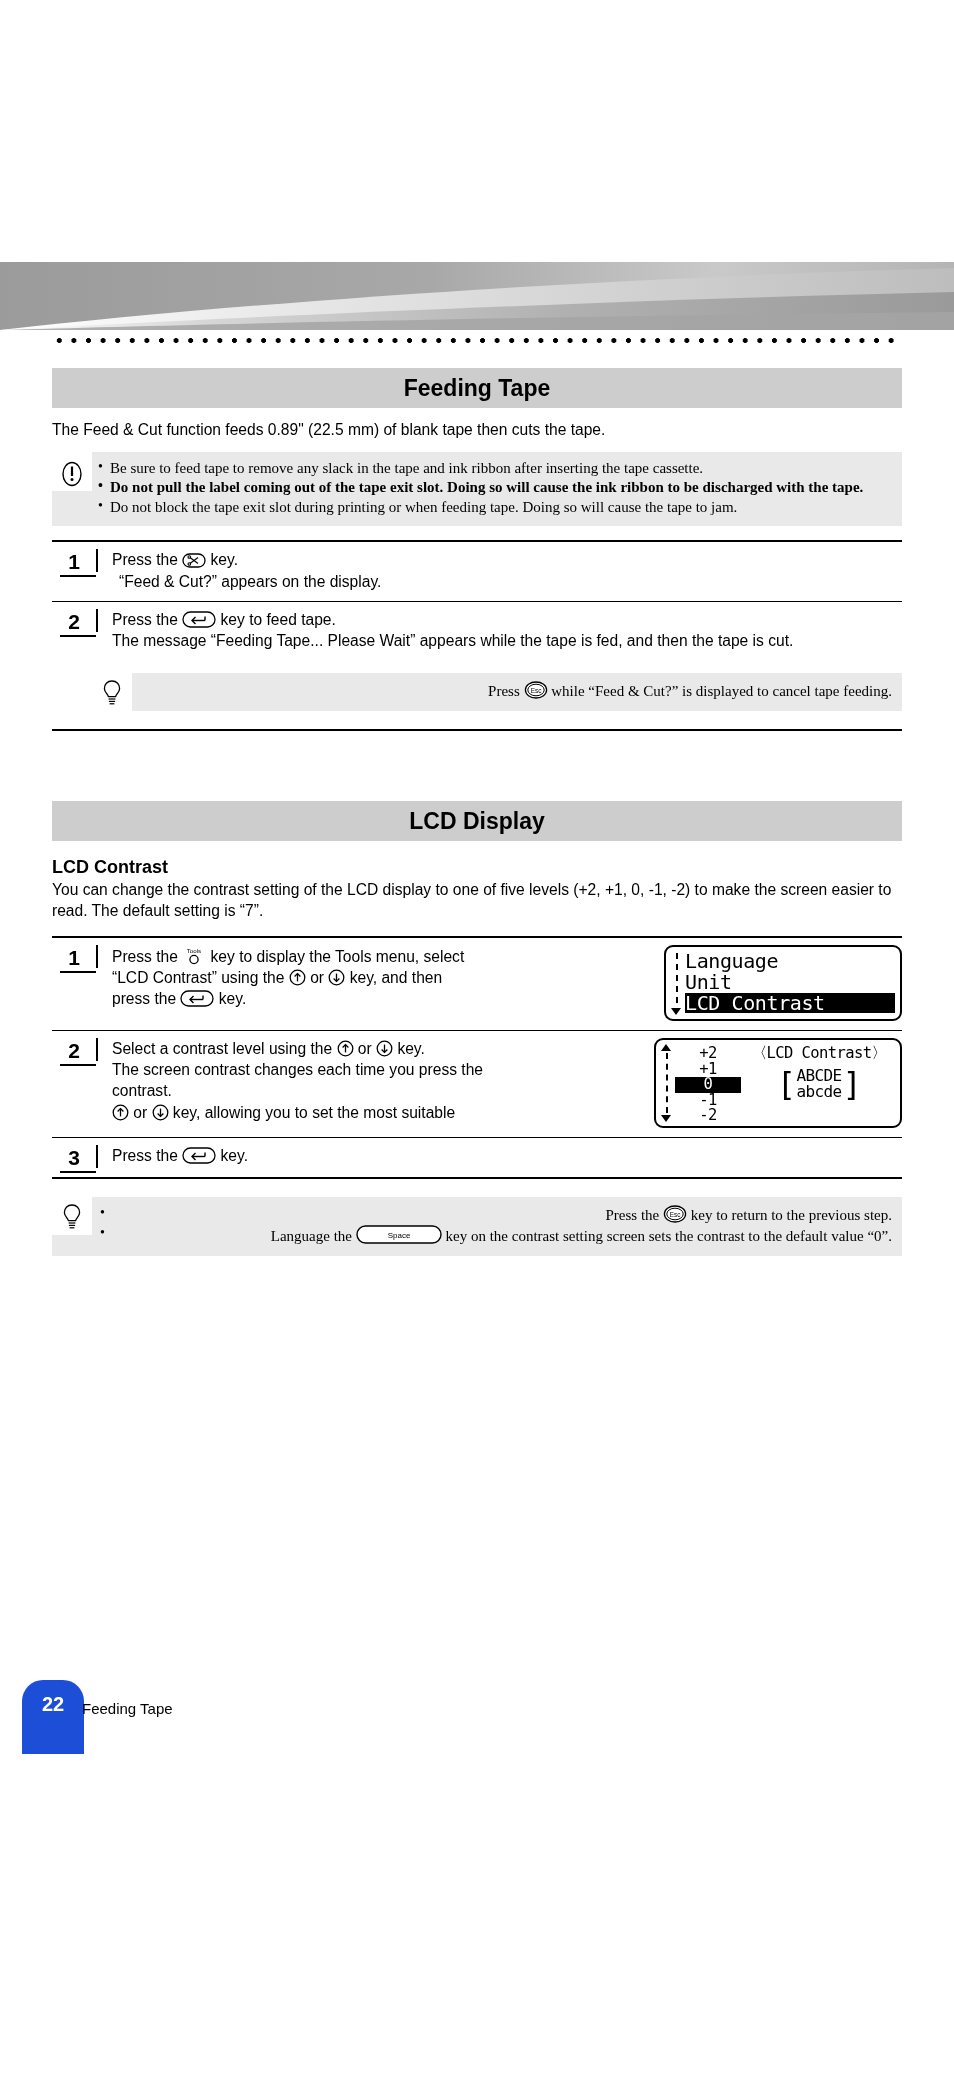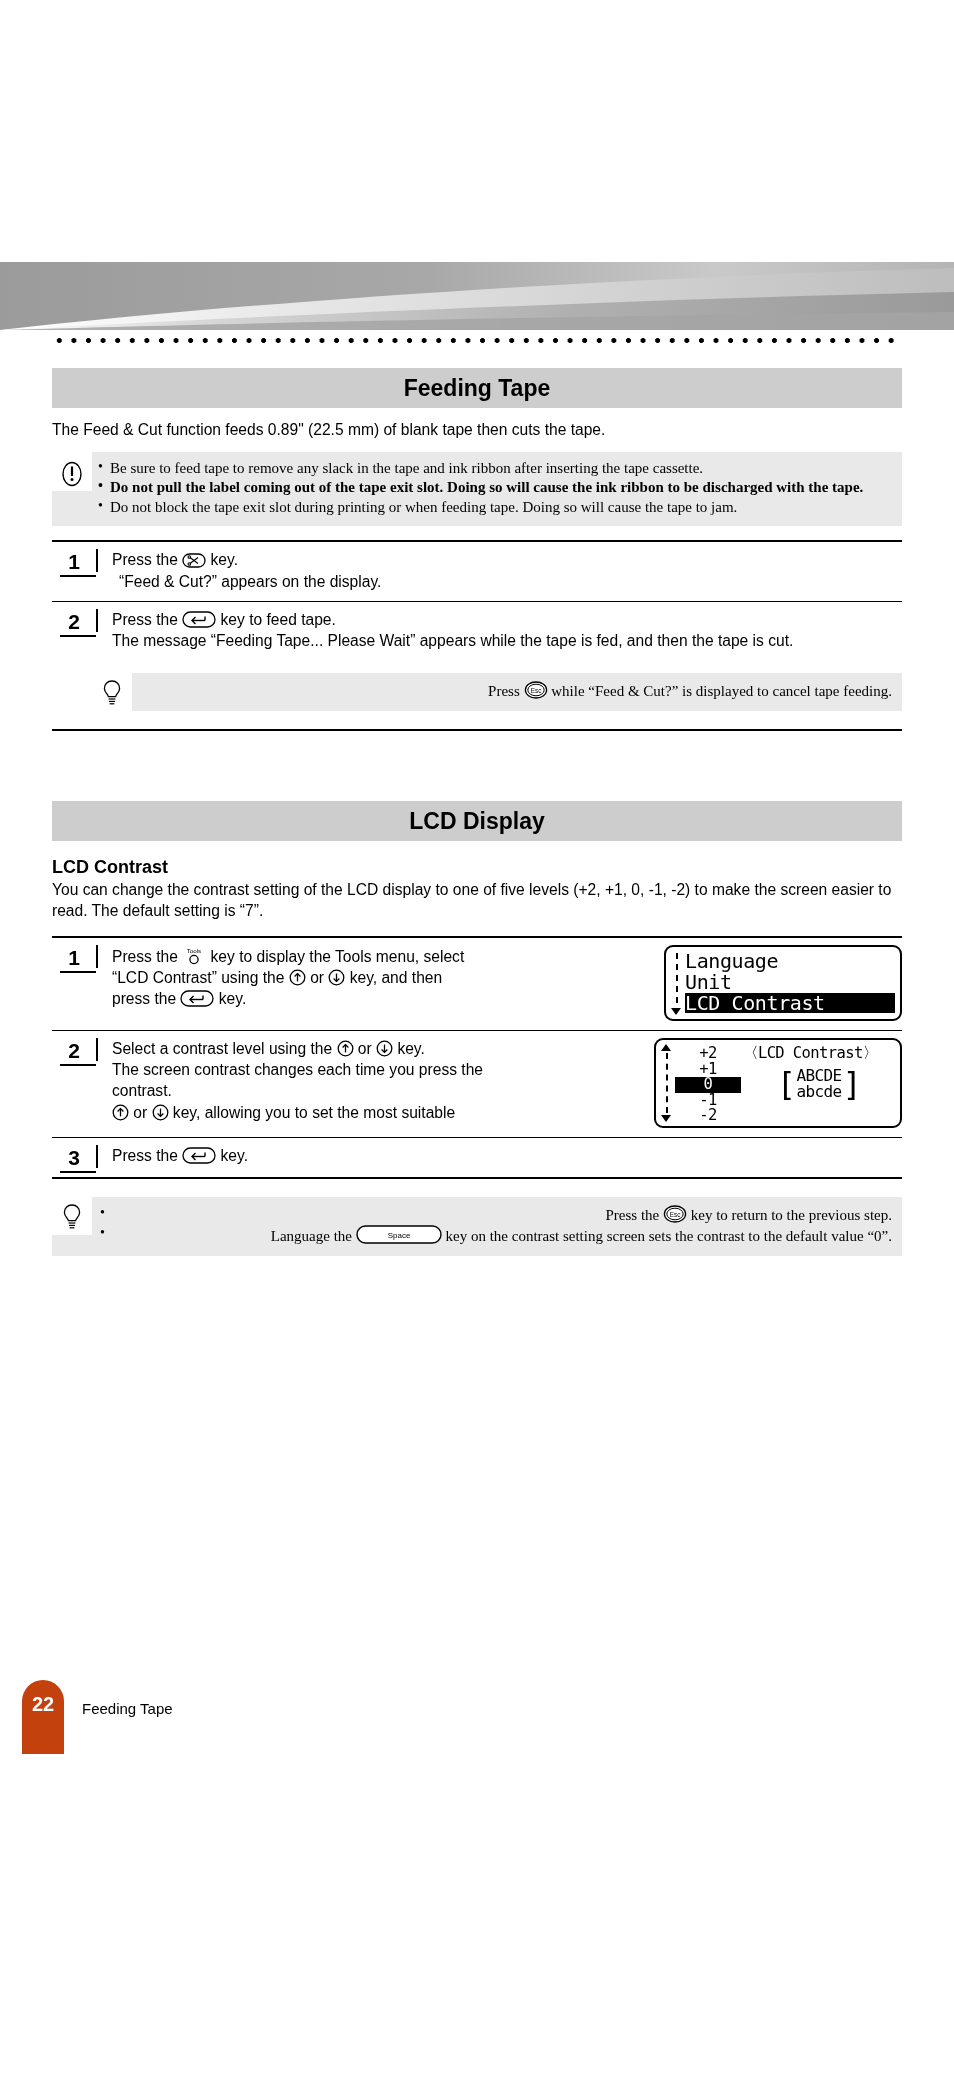--- a/index.html
+++ b/index.html
@@ -294,20 +294,21 @@
     color: #000;
     white-space: pre;
   }
   .lvl.sel {
     background: #000;
     color: #fff;
   }
   .cright {
     flex: 1 1 auto;
     padding-left: 2px;
+    text-align: center;
   }
   .ctitle {
     font-size: 15.5px;
     letter-spacing: -0.6px;
     line-height: 1.0;
     white-space: pre;
     padding-top: 2px;
   }
   .sample {
     margin-top: 6px;
@@ -327,23 +328,23 @@
     position: absolute;
     left: 0;
     top: 1680px;
     width: 954px;
     height: 80px;
   }
   .pagetab {
     position: absolute;
     left: 22px;
     top: 0px;
-    width: 42px;
+    width: 62px;
     height: 74px;
-    background: #c2410c;
+    background: #1d4ed8;
     border-radius: 21px 21px 0 0;
     color: #fff;
     font-weight: bold;
     font-size: 20px;
     text-align: center;
     line-height: 48px;
   }
   .footer-label {
     position: absolute;
     left: 82px;

